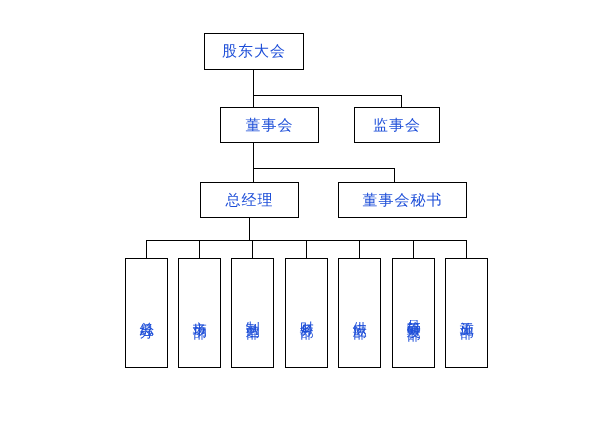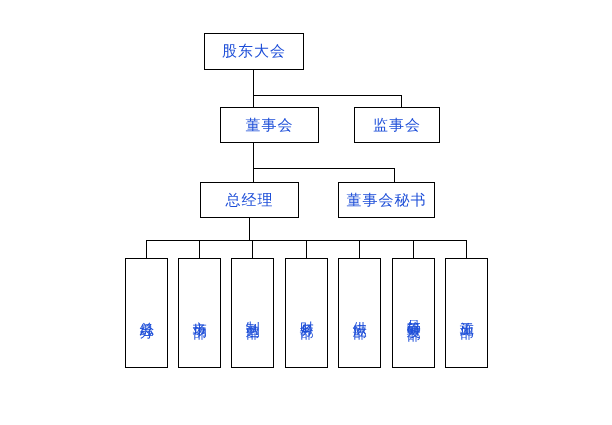--- a/index.html
+++ b/index.html
@@ -74,21 +74,21 @@
 
   <div class="edge edge-v" style="left:253px; top:143px; width:1px; height:25px;"></div>
   <div class="edge edge-h" style="left:253px; top:168px; width:142px; height:1px;"></div>
   <div class="edge edge-v" style="left:253px; top:168px; width:1px; height:14px;"></div>
   <div class="edge edge-v" style="left:394px; top:168px; width:1px; height:14px;"></div>
 
   <div class="node node-h" style="left:200px; top:182px; width:99px; height:36px;">
     <span>总经理</span>
   </div>
 
-  <div class="node node-h" style="left:338px; top:182px; width:97px; height:36px;">
+  <div class="node node-h" style="left:338px; top:182px; width:129px; height:36px;">
     <span>董事会秘书</span>
   </div>
 
   <div class="edge edge-v" style="left:249px; top:218px; width:1px; height:22px;"></div>
   <div class="edge edge-h" style="left:146px; top:240px; width:321px; height:1px;"></div>
 
   <div class="edge edge-v" style="left:146px; top:240px; width:1px; height:18px;"></div>
   <div class="edge edge-v" style="left:199px; top:240px; width:1px; height:18px;"></div>
   <div class="edge edge-v" style="left:252px; top:240px; width:1px; height:18px;"></div>
   <div class="edge edge-v" style="left:306px; top:240px; width:1px; height:18px;"></div>

